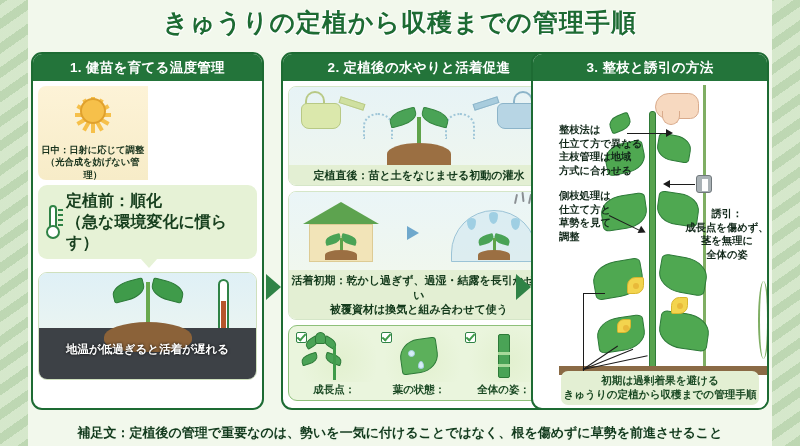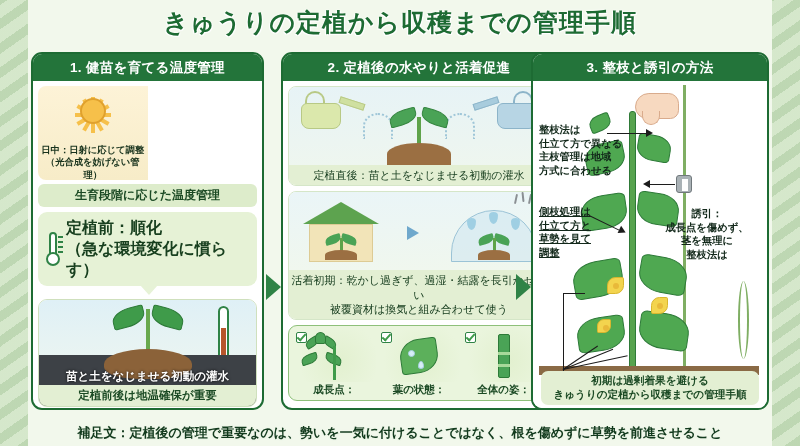--- a/index.html
+++ b/index.html
@@ -214,21 +214,21 @@
   .da-2 { right: 74px; top: 26px; }
   .mound2 {
     position: absolute; left: 50%; bottom: 0; margin-left: -32px;
     width: 64px; height: 22px; background: #9b6f42; border-radius: 50% 50% 0 0;
   }
   .stem2 { position: absolute; left: 50%; bottom: 16px; margin-left: -2px; width: 4px; height: 32px; background: #5fa34a; }
   .leaf2L { position: absolute; left: 50%; margin-left: -30px; bottom: 40px; width: 28px; height: 15px; background: #4aa356; border: 1.5px solid #35853f; border-radius: 60% 10% 60% 10%; transform: rotate(-16deg); }
   .leaf2R { position: absolute; left: 50%; margin-left: 2px;  bottom: 40px; width: 28px; height: 15px; background: #4aa356; border: 1.5px solid #35853f; border-radius: 10% 60% 10% 60%; transform: rotate(16deg); }
 
   .cap-dark {
-    background: #e3efd3; text-align: center; font-weight: normal;
+    background: #e3efd3; text-align: center; font-weight: bold;
     color: #133a1b; font-size: 11px; padding: 3px 2px; line-height: 1.3;
   }
 
   .house-scene { height: 78px; background: linear-gradient(#eaf5f7, #f0f7ee); position: relative; display: flex; }
   .house {
     position: absolute; left: 14px; top: 10px; width: 76px; height: 60px;
   }
   .house-roof {
     position: absolute; left: 0; top: 0; width: 0; height: 0;
     border-left: 38px solid transparent; border-right: 38px solid transparent;
@@ -328,21 +328,21 @@
     position: absolute; left: 50%; top: 4px; margin-left: -6px;
     width: 12px; height: 44px; background: #4aa356; border: 1.5px solid #2d7a38;
     border-radius: 2px;
   }
   .wp-node {
     position: absolute; left: 50%; margin-left: -6px; width: 12px; height: 3px;
     background: #a8d99a;
   }
 
   
-  .p3-body { position: relative; height: 328px; padding: 0; background: #fff; }
+  .p3-body { position: relative; height: 328px; padding: 0; background: #fff; margin-left: 20px; }
   .p3-ground {
     position: absolute; left: 6px; bottom: 34px; width: 220px; height: 9px;
     background: #8a6a45;
   }
   .trellis {
     position: absolute; left: 150px; top: 4px; width: 3px; height: 288px;
     background: #7fae63;
   }
   .vine-main {
     position: absolute; left: 96px; top: 30px; width: 7px; height: 262px;
@@ -383,21 +383,21 @@
     position: absolute; left: 205px; top: 200px;
     width: 11px; height: 78px;
     border-left: 2px solid #7fae63; border-right: 2px solid #7fae63;
     border-radius: 50%;
   }
   .note {
     position: absolute; font-size: 10.3px; font-weight: bold;
     color: #12281a; line-height: 1.32; z-index: 5;
   }
   .note-1 { left: 6px; top: 42px; }
-  .note-2 { left: 6px; top: 124px; text-decoration: underline; }
+  .note-2 { left: 6px; top: 108px; }
   .note-3 { left: 118px; top: 126px; text-align: center; width: 112px; }
   .p3-footer {
     position: absolute; left: 8px; right: 8px; bottom: 4px;
     background: #e3efd3; border-radius: 7px; text-align: center;
     font-size: 10.6px; font-weight: bold; color: #1b4a24;
     padding: 3px 2px; line-height: 1.3;
   }
   .arr-line { position: absolute; background: #1c1c1c; height: 1.4px; z-index: 6; }
   .arr-head {
     position: absolute; width: 0; height: 0; z-index: 6;
@@ -441,21 +441,20 @@
             <div class="sun-ray" style="transform:rotate(90deg)"></div>
             <div class="sun-ray" style="transform:rotate(120deg)"></div>
             <div class="sun-ray" style="transform:rotate(150deg)"></div>
             <div class="sun"></div>
           </div>
           <div class="dn-text">日中：日射に応じて調整</div>
           <div class="dn-text">（光合成を妨げない管理）</div>
         </div>
       </div>
 
-      <div class="band">生育段階に応じた温度管理</div>
 
       <div class="bubble">
         <div class="thermo-mini">
           <div class="tube"></div>
           <div class="tick" style="top:4px"></div>
           <div class="tick" style="top:9px"></div>
           <div class="tick" style="top:14px"></div>
           <div class="tick" style="top:19px"></div>
           <div class="bulb"></div>
         </div>
@@ -472,22 +471,21 @@
           <div class="sprout-stem"></div>
           <div class="thermo-big">
             <div class="tube2"></div>
             <div class="merc"></div>
             <div class="bulb2"></div>
           </div>
         </div>
         <div class="soil-ground">
           <div class="soil-mound"></div>
         </div>
-        <div class="soil-caption">苗と土をなじませる初動の灌水</div>
-        <div class="soil-footer">定植前後は地温確保が重要</div>
+        <div class="soil-caption">地温が低過ぎると活着が遅れる</div>
       </div>
 
     </div>
   </div>
 
   <div class="panel panel-2">
     <div class="panel-head">2. 定植後の水やりと活着促進</div>
     <div class="panel-body">
 
       <div class="art-card">
@@ -633,21 +631,21 @@
 仕立て方で異なる
 主枝管理は地域
 方式に合わせる</span></div>
       <div class="note note-2" style="white-space:pre-line;"><span>側枝処理は
 仕立て方と
 草勢を見て
 調整</span></div>
       <div class="note note-3" style="white-space:pre-line;"><span>誘引：
 成長点を傷めず、
 茎を無理に
-整枝法は</span></div>
+全体の姿</span></div>
 
       <div class="p3-footer">
         <div>初期は過剰着果を避ける</div>
         <div>きゅうりの定植から収穫までの管理手順</div>
       </div>
 
     </div>
   </div>
 
 </div>

